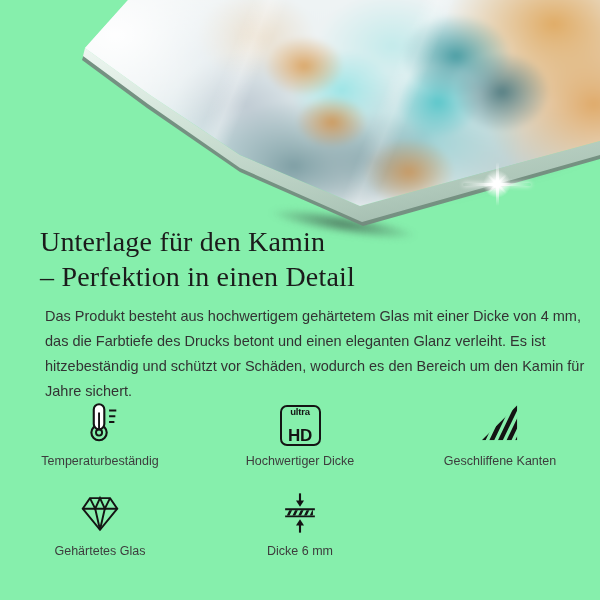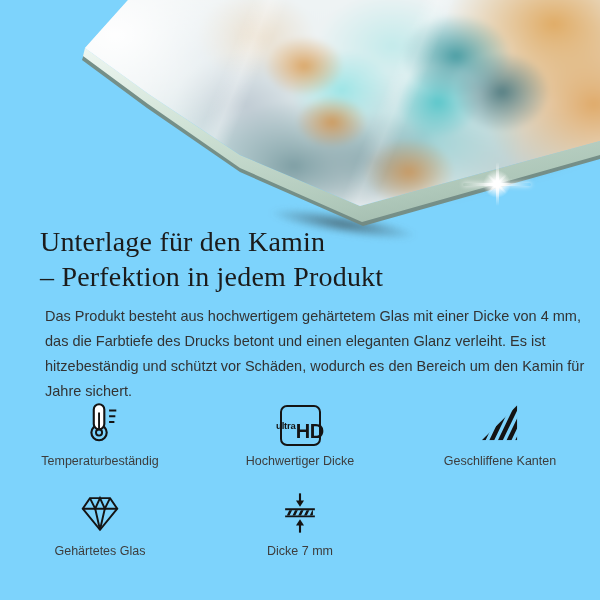--- a/index.html
+++ b/index.html
@@ -1,16 +1,16 @@
 <!DOCTYPE html>
 <html><head>
 <meta charset="utf-8">
 <style>
   html,body{margin:0;padding:0;background:#fff;}
-  .stage{position:relative;width:600px;height:600px;background:#7dd3fc;overflow:hidden;
+  .stage{position:relative;width:600px;height:600px;background:#86efac;overflow:hidden;
          font-family:"Liberation Sans","DejaVu Sans",sans-serif;color:#1c1c1c;}
 
   
   .hero{position:absolute;left:0;top:0;width:600px;height:252px;overflow:hidden;}
   .hero div{position:absolute;}
   .shadow-corner{left:268px;top:214px;width:150px;height:20px;
       background:radial-gradient(closest-side,rgba(45,52,52,.62),rgba(45,52,52,0));
       filter:blur(3px);transform:rotate(9deg);}
   .shadow-right{left:378px;top:163px;width:230px;height:26px;
       background:radial-gradient(closest-side,rgba(70,80,80,.28),rgba(70,80,80,0));
@@ -72,23 +72,23 @@
   .desc{position:absolute;left:45px;top:304px;width:548px;margin:0;
       font-size:14.5px;line-height:25px;color:#333;}
 
   
   .features{position:absolute;left:0;top:400px;width:600px;display:grid;
       grid-template-columns:1fr 1fr 1fr;row-gap:21px;justify-items:center;}
   .feature{display:flex;flex-direction:column;align-items:center;}
   .ficon{height:46px;display:flex;align-items:flex-end;justify-content:center;}
   .flabel{margin-top:8px;font-size:12.5px;line-height:15px;color:#3d3d3d;}
   .uhd{box-sizing:border-box;width:41px;height:41px;border:2.6px solid #141414;border-radius:7px;
-      display:flex;flex-direction:row;align-items:center;justify-content:center;line-height:1;color:#141414;}
+      display:flex;flex-direction:column;align-items:center;justify-content:center;line-height:1;color:#141414;}
   .uhd .t1{font-size:9.5px;font-weight:700;letter-spacing:-.2px;}
-  .uhd .t2{font-size:20px;font-weight:800;margin-top:10px;letter-spacing:-.3px;}
+  .uhd .t2{font-size:17px;font-weight:800;margin-top:10px;letter-spacing:-.3px;}
   svg{display:block;}
 </style>
 </head>
 <body>
 
 <div class="stage">
 
   <div class="hero">
     <div class="shadow-left"></div>
     <div class="shadow-right"></div>
@@ -104,21 +104,21 @@
       <span class="sp-glow"></span>
         <span class="sp-h"></span>
         <span class="sp-v"></span>
       <span class="sp-d1"></span>
         <span class="sp-d2"></span>
     </div>
   </div>
 
   <h1 class="title">
     <span>Unterlage für den Kamin</span><br>
-    <span>– Perfektion in jedem Produkt</span>
+    <span>– Perfektion in einen Detail</span>
   </h1>
 
   <p class="desc">Das Produkt besteht aus hochwertigem gehärtetem Glas mit einer Dicke von 4 mm, das die Farbtiefe des Drucks betont und einen eleganten Glanz verleiht. Es ist hitzebeständig und schützt vor Schäden, wodurch es den Bereich um den Kamin für Jahre sichert.</p>
 
   <div class="features">
 
     <div class="feature">
       <div class="ficon">
         <svg width="46" height="46" viewBox="0 0 48 48" fill="none" stroke="#141414" stroke-width="2.2">
           <circle cx="23" cy="34" r="8"></circle>
@@ -187,17 +187,17 @@
             </defs>
           <g clip-path="url(#clipBar)" stroke="#141414" stroke-width="2.6">
             <path d="M10 30 L15.8 18 M16 30 L21.8 18 M22 30 L27.8 18 M28 30 L33.8 18 M34 30 L39.8 18"></path>
           </g>
           <g stroke="#141414" stroke-width="2.2">
               <path d="M24 44.5 V36.5"></path>
             </g>
           <path d="M19.8 37 H28.2 L24 30.5 Z" fill="#141414"></path>
         </svg>
       </div>
-      <div class="flabel">Dicke 7 mm</div>
+      <div class="flabel">Dicke 6 mm</div>
     </div>
 
   </div>
 </div>
 
 </body></html>

